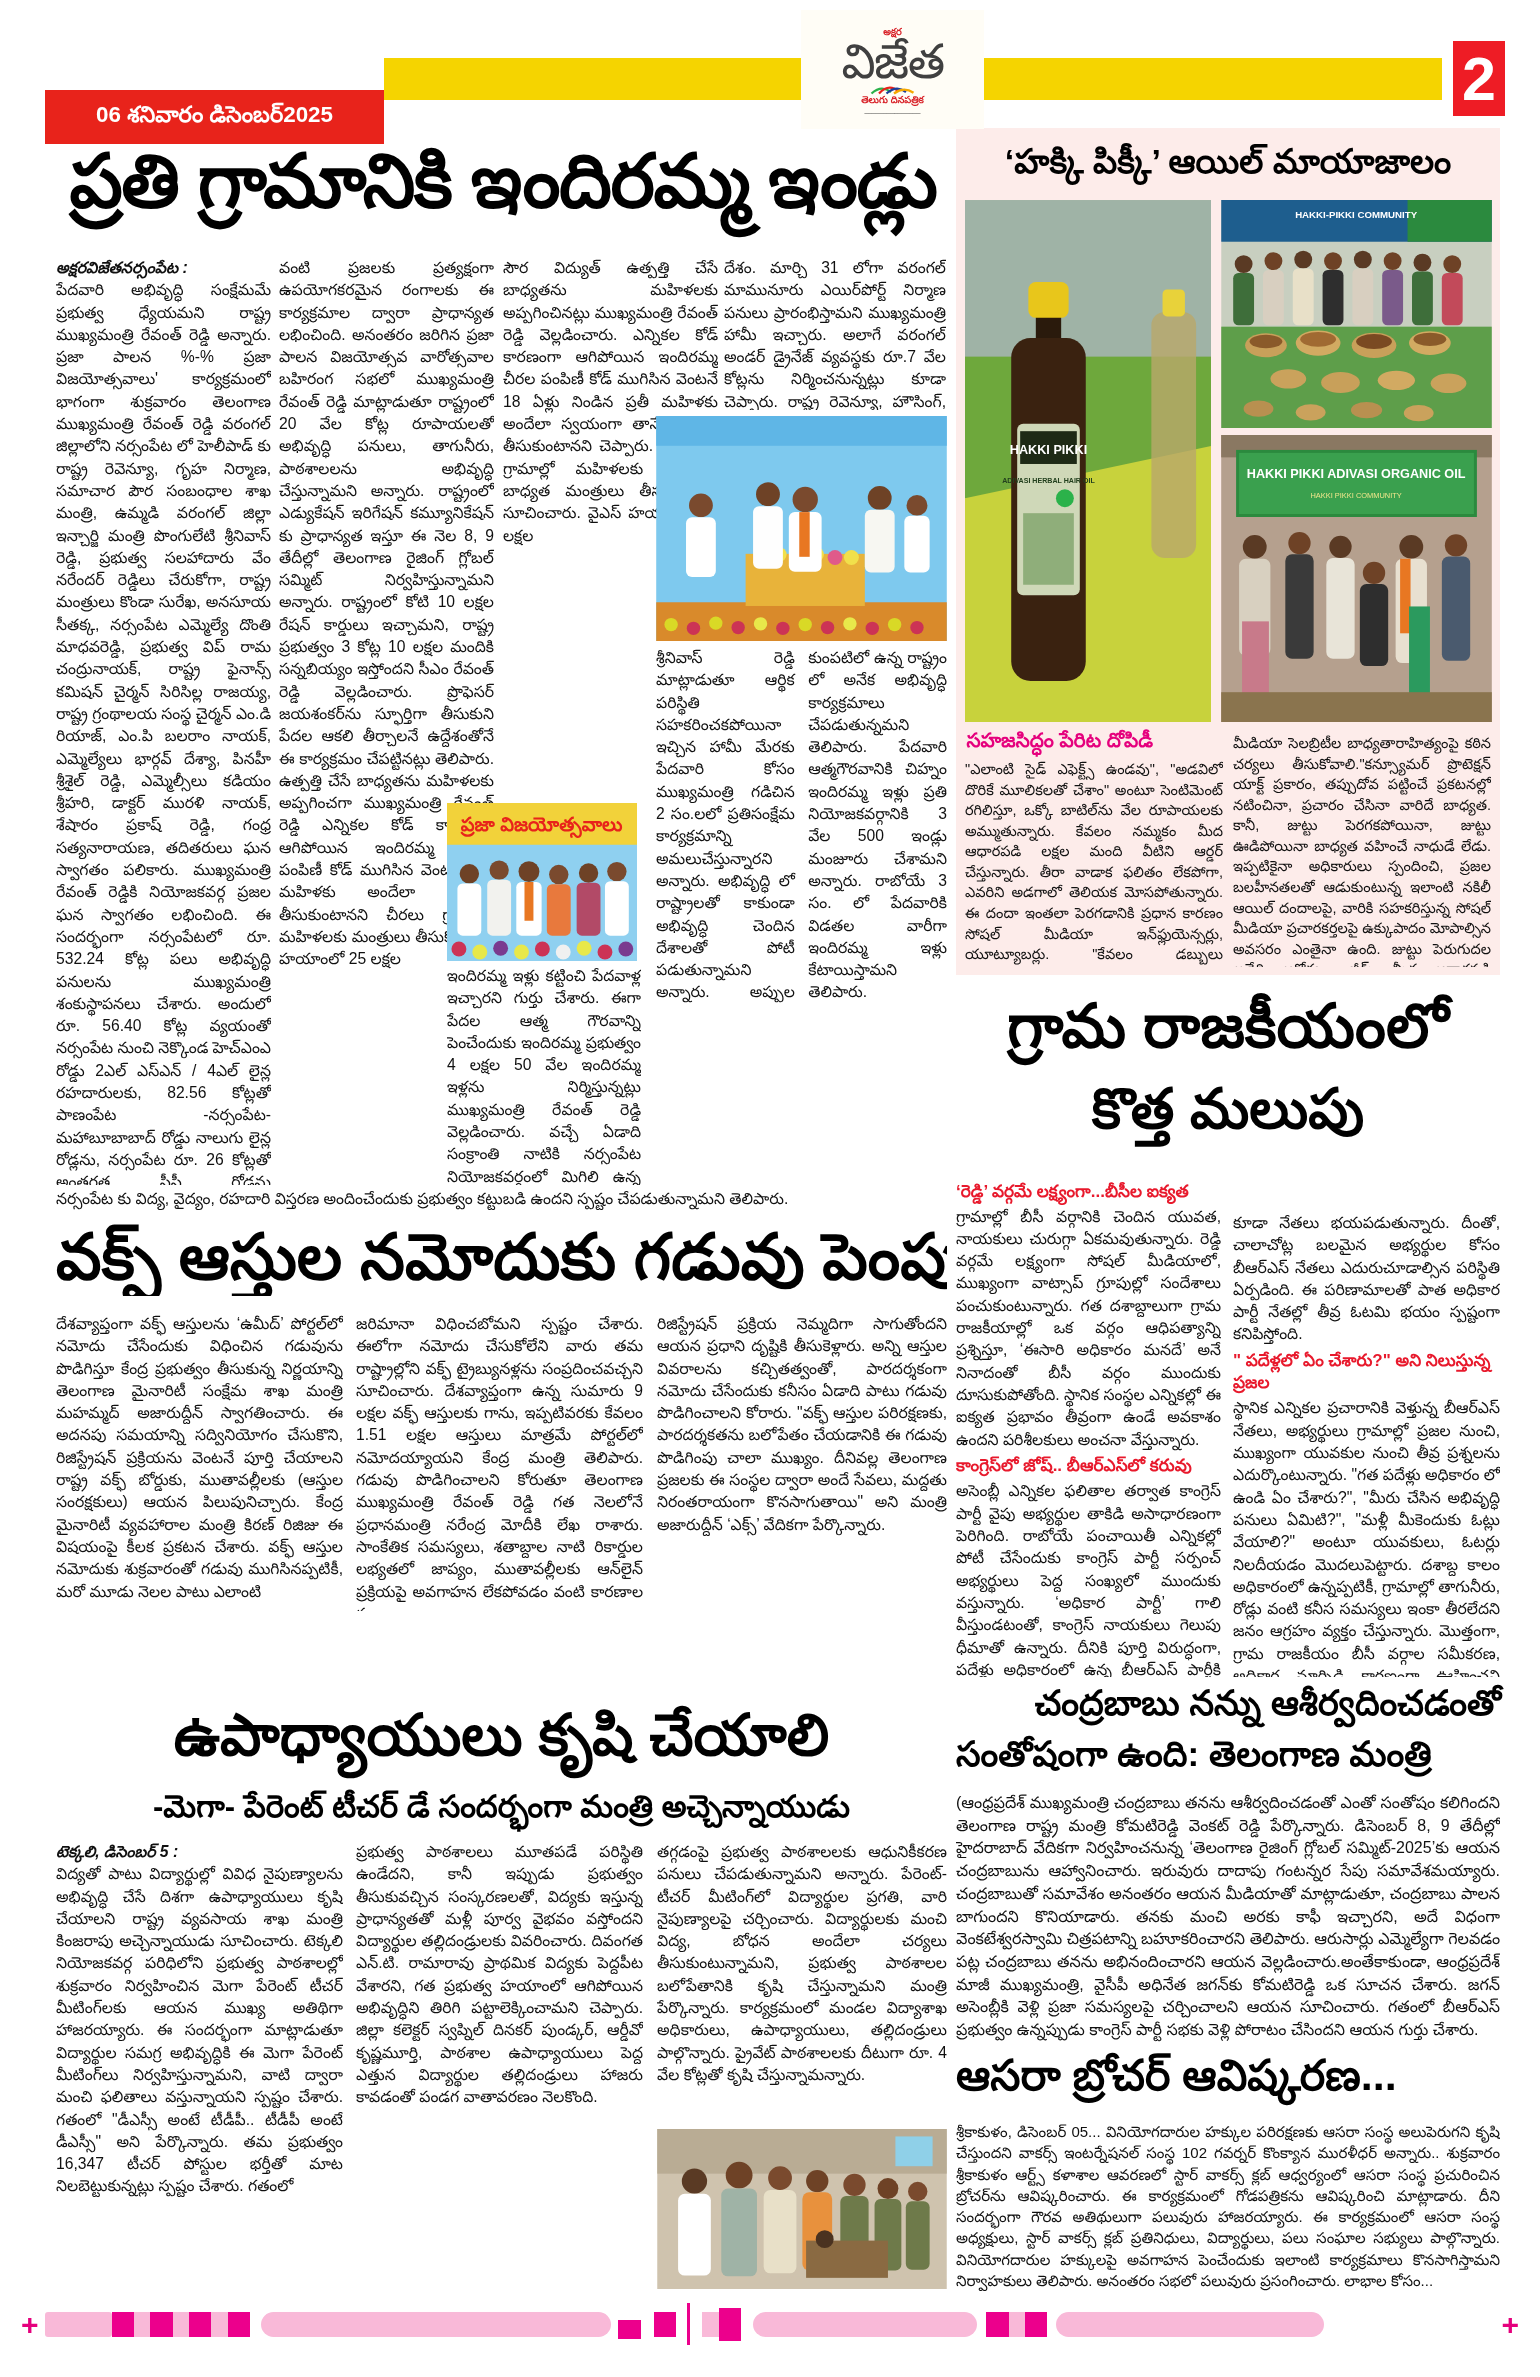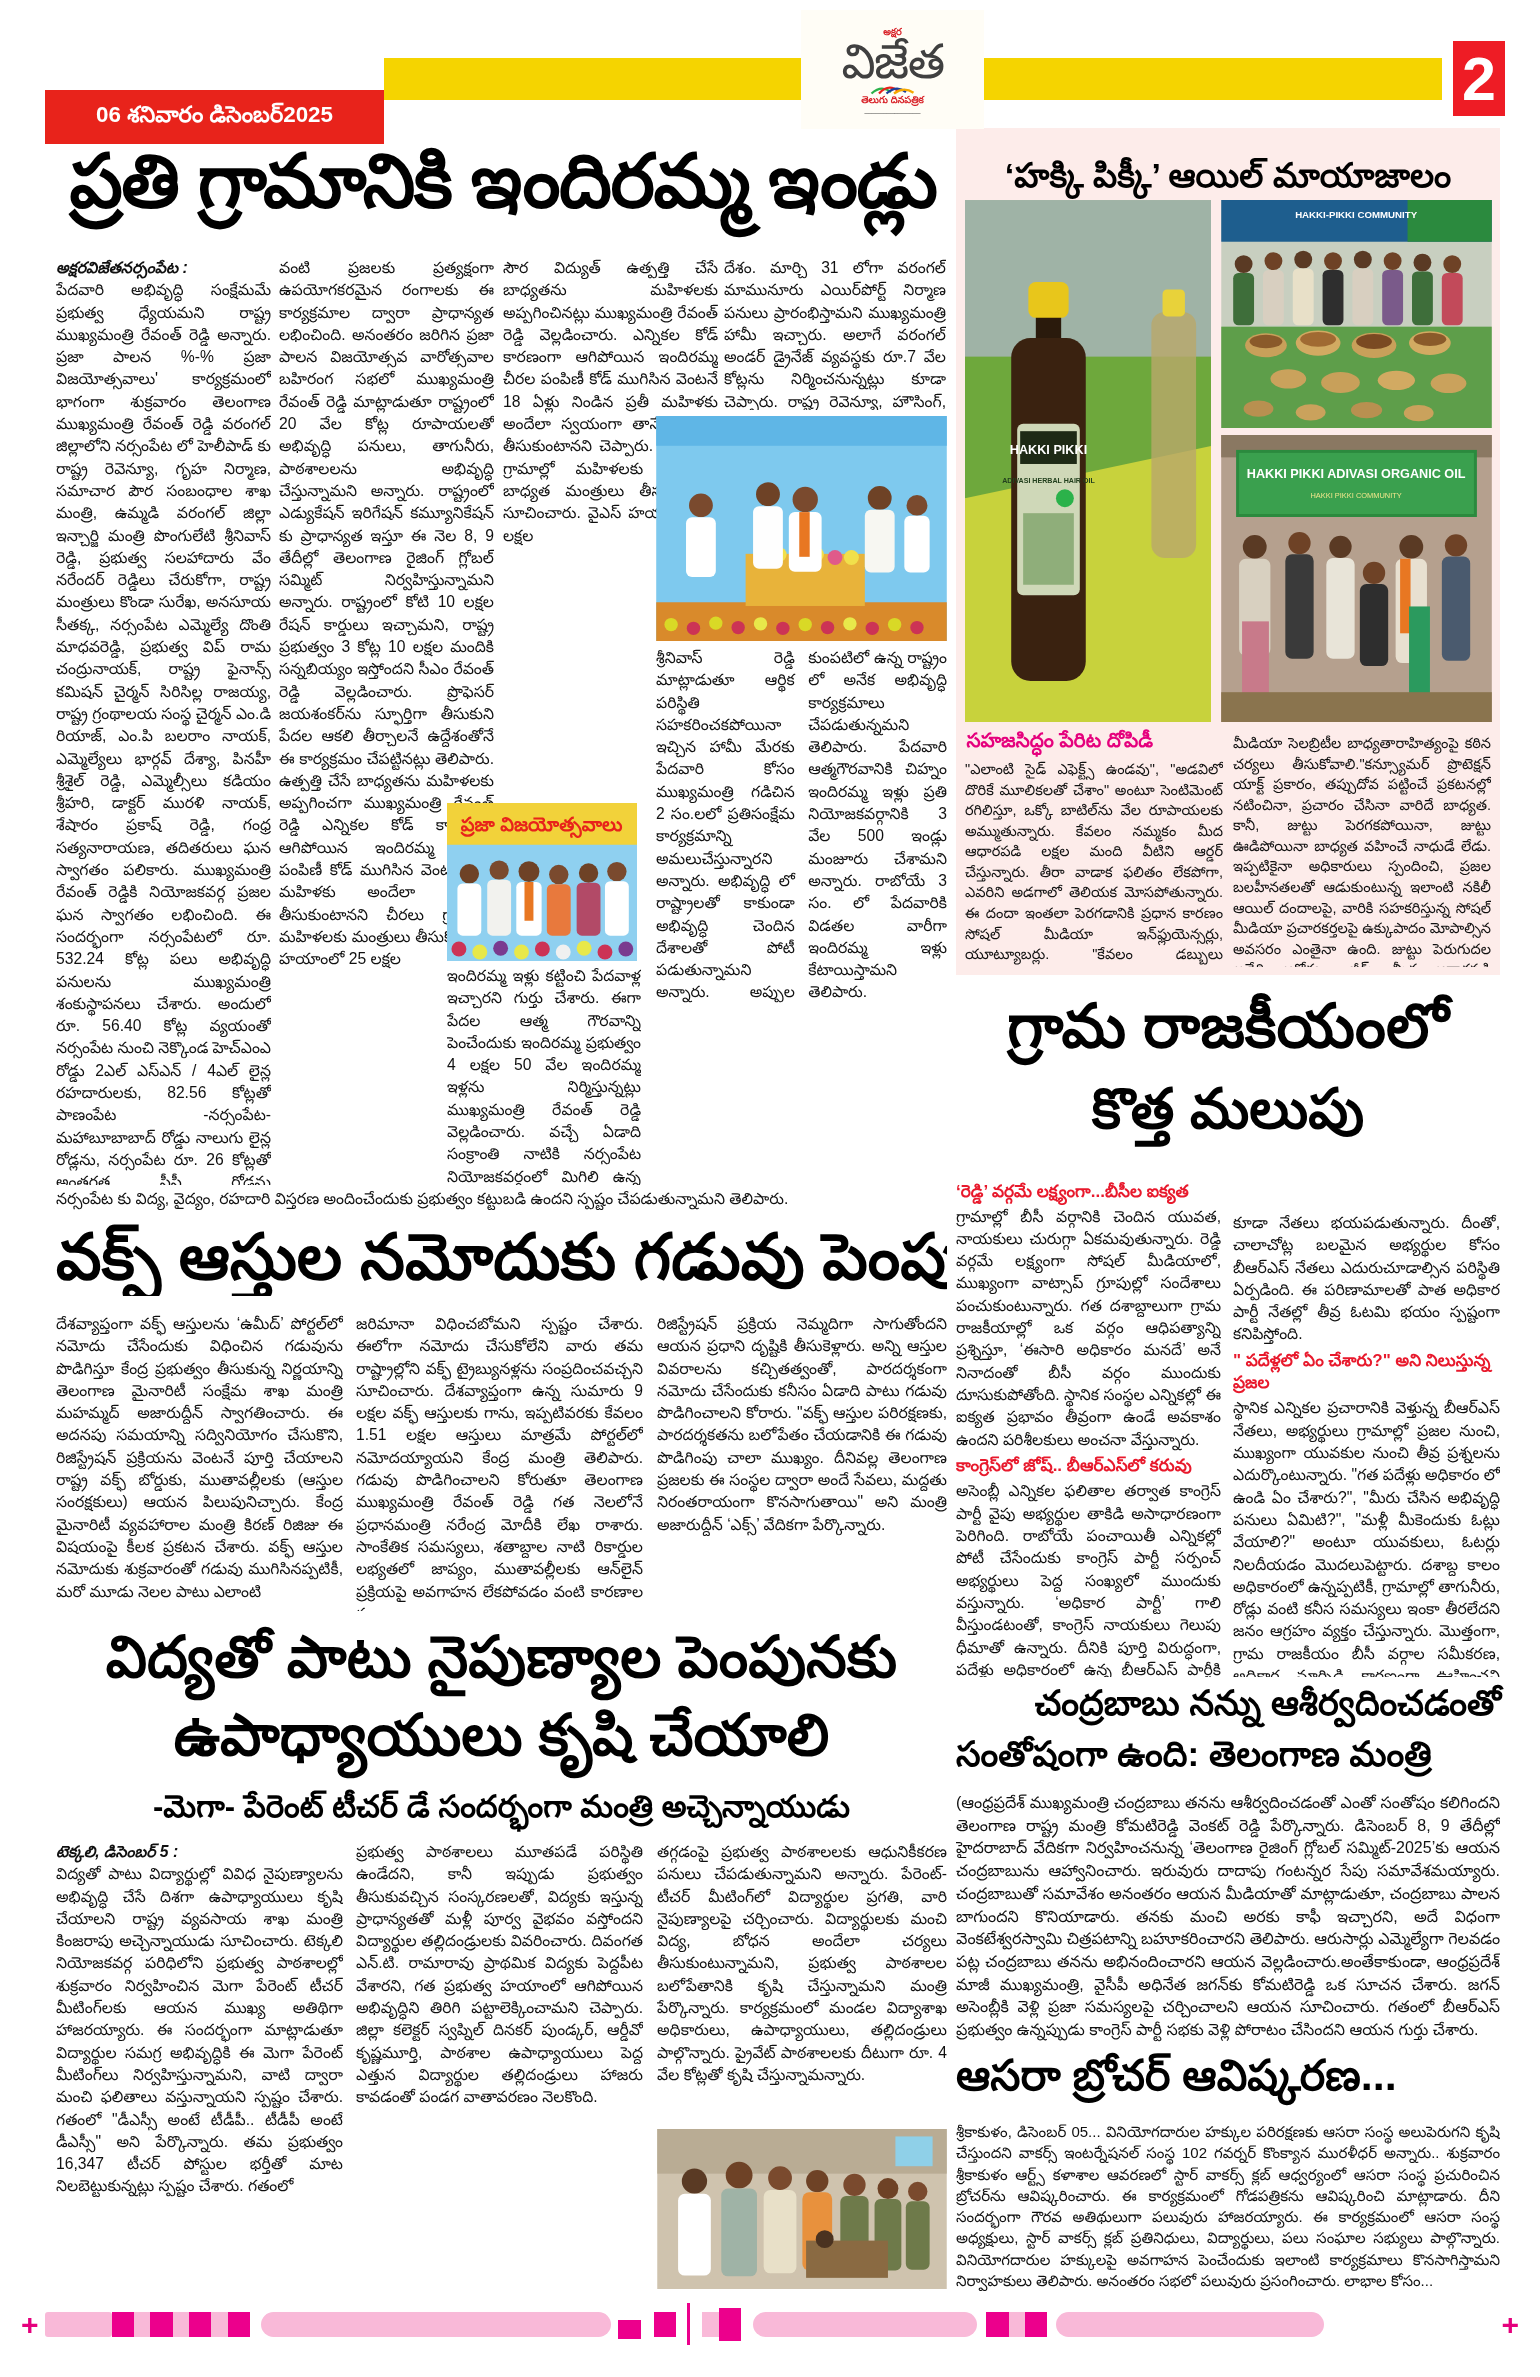--- a/index.html
+++ b/index.html
@@ -152,21 +152,20 @@
     </svg>
   </div>
 
   <div class="abs col" style="left:56px;top:1188px;width:891px;height:31px;">నర్సంపేట కు విద్య, వైద్యం, రహదారి విస్తరణ అందించేందుకు ప్రభుత్వం కట్టుబడి ఉందని స్పష్టం చేపడుతున్నామని తెలిపారు.</div>
 
   <div class="abs hl2" style="left:56px;top:1219px;width:891px;font-size:64px;line-height:1.2;text-align:left;white-space:nowrap;overflow:hidden;">వక్ఫ్ ఆస్తుల నమోదుకు గడువు పెంపు...</div>
   <div class="abs col" style="left:56px;top:1313px;width:287px;height:298px;">దేశవ్యాప్తంగా వక్ఫ్ ఆస్తులను ‘ఉమీద్’ పోర్టల్‌లో నమోదు చేసేందుకు విధించిన గడువును పొడిగిస్తూ కేంద్ర ప్రభుత్వం తీసుకున్న నిర్ణయాన్ని తెలంగాణ మైనారిటీ సంక్షేమ శాఖ మంత్రి మహమ్మద్ అజారుద్దీన్ స్వాగతించారు. ఈ అదనపు సమయాన్ని సద్వినియోగం చేసుకొని, రిజిస్ట్రేషన్ ప్రక్రియను వెంటనే పూర్తి చేయాలని రాష్ట్ర వక్ఫ్ బోర్డుకు, ముతావల్లీలకు (ఆస్తుల సంరక్షకులు) ఆయన పిలుపునిచ్చారు. కేంద్ర మైనారిటీ వ్యవహారాల మంత్రి కిరణ్ రిజిజు ఈ విషయంపై కీలక ప్రకటన చేశారు. వక్ఫ్ ఆస్తుల నమోదుకు శుక్రవారంతో గడువు ముగిసినప్పటికీ, మరో మూడు నెలల పాటు ఎలాంటి</div>
   <div class="abs col" style="left:356px;top:1313px;width:287px;height:298px;">జరిమానా విధించబోమని స్పష్టం చేశారు. ఈలోగా నమోదు చేసుకోలేని వారు తమ రాష్ట్రాల్లోని వక్ఫ్ ట్రైబ్యునళ్లను సంప్రదించవచ్చని సూచించారు. దేశవ్యాప్తంగా ఉన్న సుమారు 9 లక్షల వక్ఫ్ ఆస్తులకు గాను, ఇప్పటివరకు కేవలం 1.51 లక్షల ఆస్తులు మాత్రమే పోర్టల్‌లో నమోదయ్యాయని కేంద్ర మంత్రి తెలిపారు. గడువు పొడిగించాలని కోరుతూ తెలంగాణ ముఖ్యమంత్రి రేవంత్ రెడ్డి గత నెలలోనే ప్రధానమంత్రి నరేంద్ర మోదీకి లేఖ రాశారు. సాంకేతిక సమస్యలు, శతాబ్దాల నాటి రికార్డుల లభ్యతలో జాప్యం, ముతావల్లీలకు ఆన్‌లైన్ ప్రక్రియపై అవగాహన లేకపోవడం వంటి కారణాల వల్ల</div>
   <div class="abs col" style="left:657px;top:1313px;width:290px;height:298px;">రిజిస్ట్రేషన్ ప్రక్రియ నెమ్మదిగా సాగుతోందని ఆయన ప్రధాని దృష్టికి తీసుకెళ్లారు. అన్ని ఆస్తుల వివరాలను కచ్చితత్వంతో, పారదర్శకంగా నమోదు చేసేందుకు కనీసం ఏడాది పాటు గడువు పొడిగించాలని కోరారు. "వక్ఫ్ ఆస్తుల పరిరక్షణకు, పారదర్శకతను బలోపేతం చేయడానికి ఈ గడువు పొడిగింపు చాలా ముఖ్యం. దీనివల్ల తెలంగాణ ప్రజలకు ఈ సంస్థల ద్వారా అందే సేవలు, మద్దతు నిరంతరాయంగా కొనసాగుతాయి" అని మంత్రి అజారుద్దీన్ ‘ఎక్స్’ వేదికగా పేర్కొన్నారు.</div>
 
-  <div class="abs hl2" style="left:56px;top:1623px;width:891px;font-size:58px;white-space:nowrap;overflow:hidden;">విద్యతో పాటు నైపుణ్యాల పెంపునకు</div>
   <div class="abs hl2" style="left:56px;top:1701px;width:891px;font-size:58px;white-space:nowrap;overflow:hidden;">ఉపాధ్యాయులు కృషి చేయాలి</div>
   <div class="abs hl2" style="left:56px;top:1789px;width:891px;font-size:31px;">-మెగా- పేరెంట్ టీచర్ డే సందర్భంగా మంత్రి అచ్చెన్నాయుడు</div>
   <div class="abs col" style="left:56px;top:1841px;width:287px;height:458px;">
     <div class="dateline">టెక్కలి, డిసెంబర్ 5 :</div>
     <span>విద్యతో పాటు విద్యార్థుల్లో వివిధ నైపుణ్యాలను అభివృద్ధి చేసే దిశగా ఉపాధ్యాయులు కృషి చేయాలని రాష్ట్ర వ్యవసాయ శాఖ మంత్రి కింజరాపు అచ్చెన్నాయుడు సూచించారు. టెక్కలి నియోజకవర్గ పరిధిలోని ప్రభుత్వ పాఠశాలల్లో శుక్రవారం నిర్వహించిన మెగా పేరెంట్ టీచర్ మీటింగ్‌లకు ఆయన ముఖ్య అతిథిగా హాజరయ్యారు. ఈ సందర్భంగా మాట్లాడుతూ విద్యార్థుల సమగ్ర అభివృద్ధికి ఈ మెగా పేరెంట్ మీటింగ్‌లు నిర్వహిస్తున్నామని, వాటి ద్వారా మంచి ఫలితాలు వస్తున్నాయని స్పష్టం చేశారు. గతంలో "డీఎస్సీ అంటే టీడీపీ.. టీడీపీ అంటే డీఎస్సీ" అని పేర్కొన్నారు. తమ ప్రభుత్వం 16,347 టీచర్ పోస్టుల భర్తీతో మాట నిలబెట్టుకున్నట్లు స్పష్టం చేశారు. గతంలో</span>
   </div>
   <div class="abs col" style="left:356px;top:1841px;width:287px;height:458px;">ప్రభుత్వ పాఠశాలలు మూతపడే పరిస్థితి ఉండేదని, కానీ ఇప్పుడు ప్రభుత్వం తీసుకువచ్చిన సంస్కరణలతో, విద్యకు ఇస్తున్న ప్రాధాన్యతతో మళ్లీ పూర్వ వైభవం వస్తోందని విద్యార్థుల తల్లిదండ్రులకు వివరించారు. దివంగత ఎన్.టి. రామారావు ప్రాథమిక విద్యకు పెద్దపీట వేశారని, గత ప్రభుత్వ హయాంలో ఆగిపోయిన అభివృద్ధిని తిరిగి పట్టాలెక్కించామని చెప్పారు. జిల్లా కలెక్టర్ స్వప్నిల్ దినకర్ పుండ్కర్, ఆర్డీవో కృష్ణమూర్తి, పాఠశాల ఉపాధ్యాయులు పెద్ద ఎత్తున విద్యార్థుల తల్లిదండ్రులు హాజరు కావడంతో పండగ వాతావరణం నెలకొంది.</div>
   <div class="abs col" style="left:657px;top:1841px;width:290px;height:283px;">తగ్గడంపై ప్రభుత్వ పాఠశాలలకు ఆధునికీకరణ పనులు చేపడుతున్నామని అన్నారు. పేరెంట్-టీచర్ మీటింగ్‌లో విద్యార్థుల ప్రగతి, వారి నైపుణ్యాలపై చర్చించారు. విద్యార్థులకు మంచి విద్య, బోధన అందేలా చర్యలు తీసుకుంటున్నామని, ప్రభుత్వ పాఠశాలల బలోపేతానికి కృషి చేస్తున్నామని మంత్రి పేర్కొన్నారు. కార్యక్రమంలో మండల విద్యాశాఖ అధికారులు, ఉపాధ్యాయులు, తల్లిదండ్రులు పాల్గొన్నారు. ప్రైవేట్ పాఠశాలలకు దీటుగా రూ. 4 వేల కోట్లతో కృషి చేస్తున్నామన్నారు.</div>
 
   <div class="abs photo" style="left:657px;top:2129px;width:290px;height:160px;">
@@ -189,21 +188,21 @@
           <rect x="292" y="94" width="36" height="96" rx="8" fill="#6e7a4a"></rect>
         <circle cx="350" cy="84" r="13" fill="#7a4a2e"></circle>
           <rect x="334" y="97" width="32" height="92" rx="8" fill="#6e7a4a"></rect>
       </g>
       <rect x="200" y="150" width="110" height="50" fill="#8a6a42"></rect>
       <circle cx="225" cy="148" r="12" fill="#4a3220"></circle>
     </svg>
   </div>
 
   <div class="abs pink-panel">
-    <div class="hl2" style="font-size:34px;padding-top:28px;">‘హక్కి పిక్కీ’ ఆయిల్ మాయాజాలం</div>
+    <div class="hl2" style="font-size:34px;padding-top:14px;">‘హక్కి పిక్కీ’ ఆయిల్ మాయాజాలం</div>
 
     <div class="photo" style="position:absolute;left:9px;top:72px;width:246px;height:522px;text-align:right;">
       <svg width="246" height="522" viewBox="0 0 330 700">
         <rect width="330" height="700" fill="#aebfa0"></rect>
         <rect y="0" width="330" height="260" fill="#9fb3a6"></rect>
         <rect x="0" y="210" width="330" height="190" fill="#6ea83c"></rect>
         <path d="M0 400 L330 330 L330 700 L0 700 Z" fill="#c8d23c"></path>
         <rect x="250" y="150" width="60" height="330" rx="18" fill="#b9a76a" opacity="0.8"></rect>
         <rect x="265" y="120" width="30" height="36" rx="6" fill="#e8d23a"></rect>
         <g>

